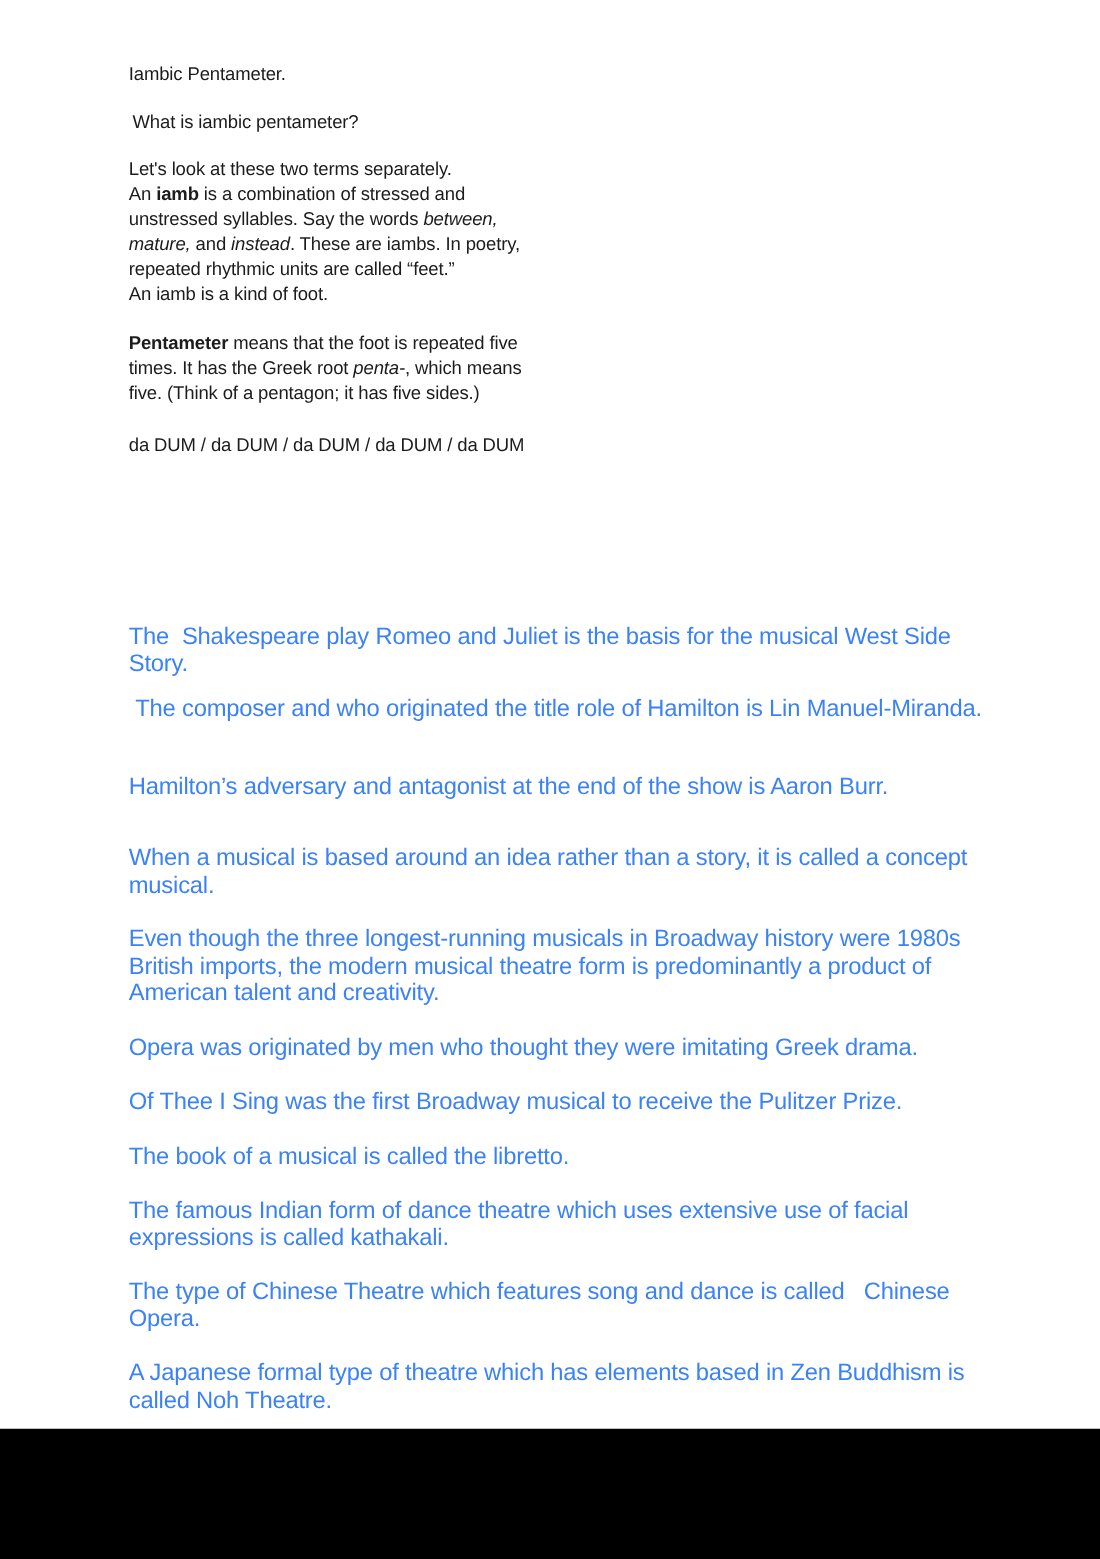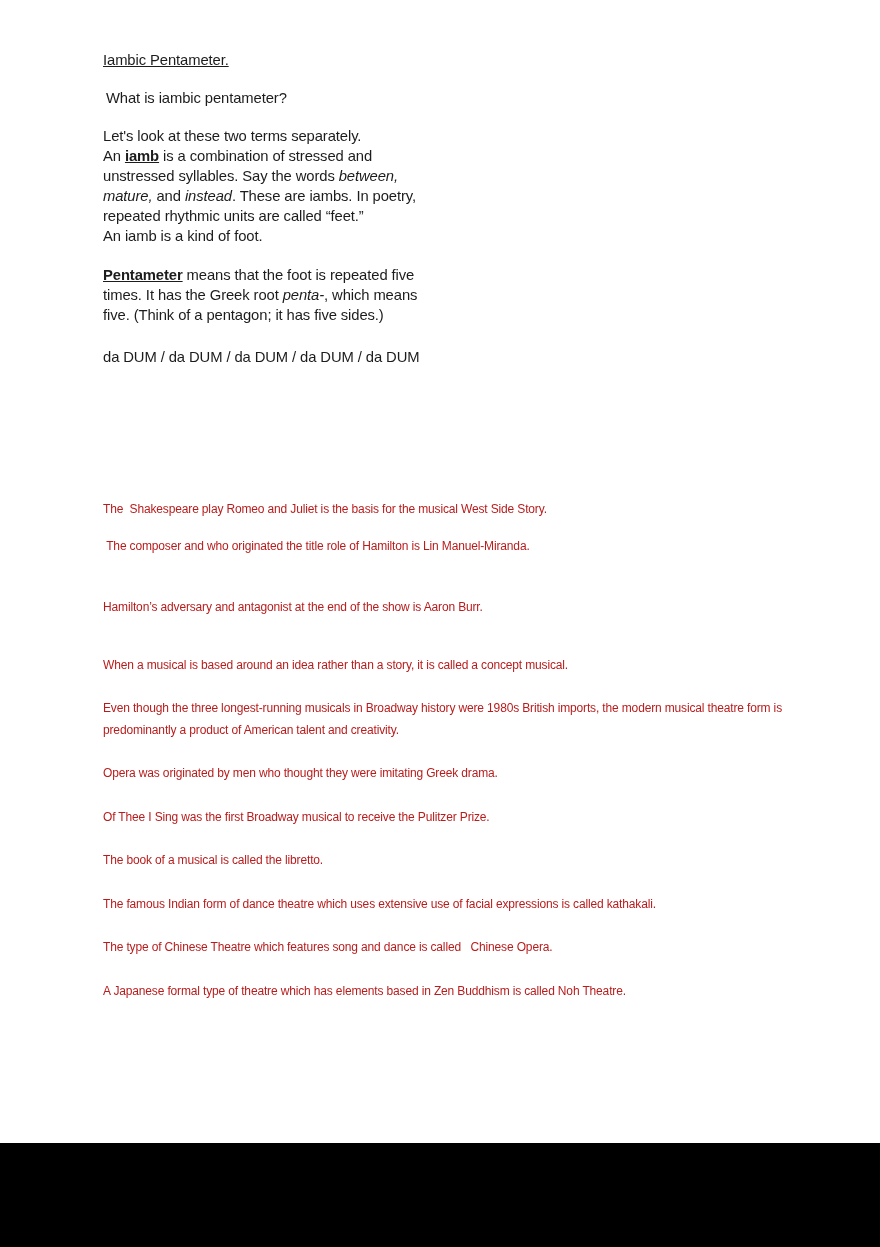--- a/index.html
+++ b/index.html
@@ -35,55 +35,54 @@
   .block-upper p {
     margin: 0;
     font-family: "Liberation Sans", sans-serif;
     font-size: 14.8px;
     line-height: 20px;
     color: #1c1c1c;
     letter-spacing: -0.1px;
   }
   .lead-line {
     margin-bottom: 18px !important;
-    text-decoration: underline;
   }
   .section-heading {
     margin: 0 0 18px 3px !important;
     font-family: "Liberation Sans", sans-serif;
     font-weight: normal;
     font-size: 15.6px;
     line-height: 20px;
     color: #111111;
     letter-spacing: -0.1px;
   }
   .para-upper {
     margin-bottom: 19px !important;
   }
   .rhythm-line {
     font-size: 15.2px;
     letter-spacing: 0.1px;
     margin-top: 22px !important;
   }
-  .b { font-weight: bold; text-decoration: underline; }
+  .b { font-weight: bold; }
   .i { font-style: italic; }
 
   
   .block-lower {
     position: absolute;
     left: 103px;
     top: 499px;
     width: 690px;
   }
   .block-lower p {
     margin: 0 0 22px 0;
     font-family: "Liberation Sans Narrow", "Liberation Sans", sans-serif;
-    font-size: 12px;
+    font-size: 19px;
     line-height: 21.5px;
-    color: #b91c1c;
+    color: #3b82f6;
     transform-origin: left top;
     white-space: pre-wrap;
     letter-spacing: -0.15px;
   }
   .block-lower p.narrow {
     font-stretch: condensed;
   }
   .gap-lg { margin-bottom: 40px !important; }
   .gap-md { margin-bottom: 36px !important; }
   .gap-sm { margin-bottom: 15px !important; }

